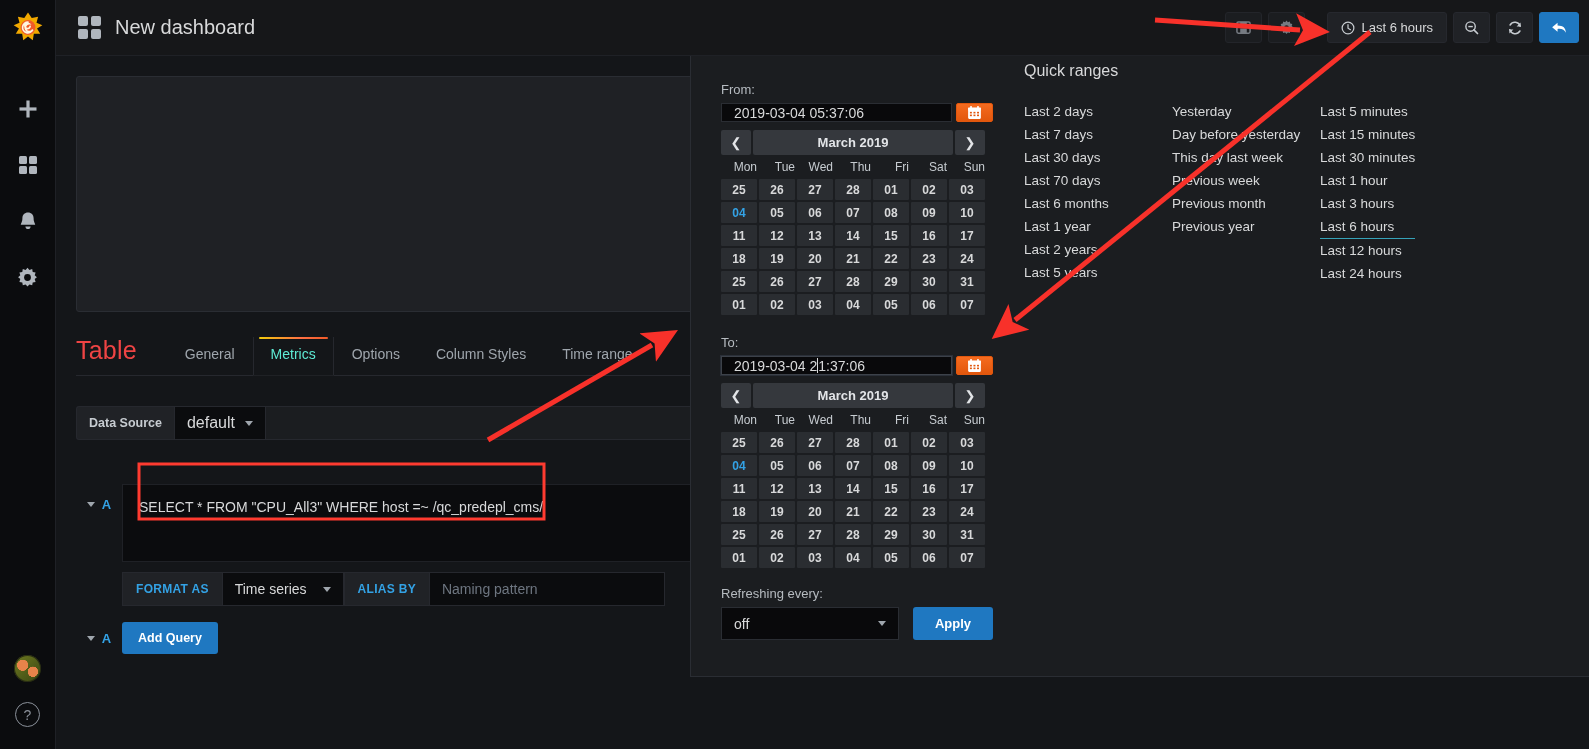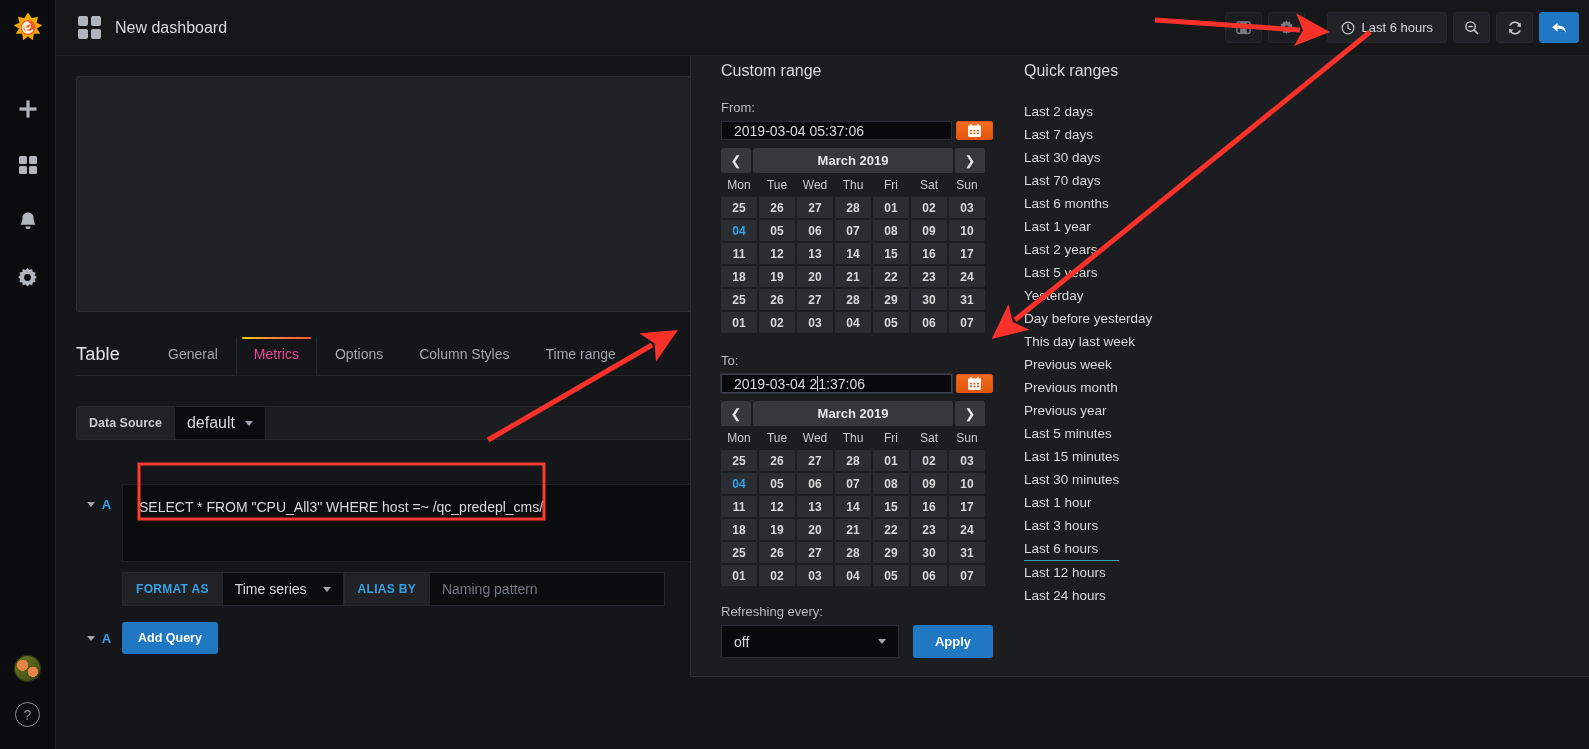--- a/index.html
+++ b/index.html
@@ -42,21 +42,21 @@
 
   
   #topbar {
     position: absolute; left: 56px; top: 0; right: 0; height: 56px;
     background: #161719; border-bottom: 1px solid #1f2126;
     display: flex; align-items: center; padding: 0 10px 0 22px;
   }
   .db-title-wrap { display: flex; align-items: center; gap: 14px; cursor: pointer; }
   .grid-icon { display: grid; grid-template-columns: 10px 10px; grid-template-rows: 10px 10px; gap: 3px; }
   .grid-icon i { background: #b0b6bd; border-radius: 2px; display: block; }
-  .db-title { color: #d8d9da; font-size: 16px; }
+  .db-title { color: #d8d9da; font-size: 20px; }
 
   .topbar-right { margin-left: auto; display: flex; align-items: center; gap: 6px; }
   .tb-btn {
     height: 31px; min-width: 37px; padding: 0 9px;
     background: #202226; border: 1px solid #26282e; border-radius: 3px;
     display: flex; align-items: center; justify-content: center; gap: 6px;
     color: #9fa6ad; font-size: 13px; cursor: pointer;
   }
   .tb-btn.ghost { background: #1b1d20; border-color: #23252a; }
   .tb-btn.timepicker { color: #d8d9da; padding: 0 13px; }
@@ -71,25 +71,25 @@
   #panel-preview {
     position: absolute; left: 20px; top: 20px; width: 1452px; height: 236px;
     background: #1f2125; border: 1px solid #2a2d33; border-radius: 3px;
   }
 
   #editor { position: absolute; left: 20px; top: 268px; right: 0; bottom: 0; }
   .tabs-row {
     display: flex; align-items: flex-end; height: 52px;
     border-bottom: 1px solid #26282e;
   }
-  .editor-kind { color: #e5e5e5; font-size: 18px; padding: 0 30px 10px 0; letter-spacing: .2px; }
+  .editor-kind { color: #ef4444; font-size: 25px; padding: 0 30px 10px 0; letter-spacing: .2px; }
   .tab {
     position: relative; padding: 0 18px 13px; color: #9fa6ad; font-size: 14px; cursor: pointer;
   }
-  .tab.active { color: #ec4899; }
+  .tab.active { color: #5eead4; }
   .tab.active::before {
     content: ""; position: absolute; left: 6px; right: 6px; top: -9px; height: 2px;
     background: linear-gradient(90deg, #f2cc0c 0%, #ff7043 60%, #f05a28 100%);
     border-radius: 2px;
   }
   .tab.active::after {
     content: ""; position: absolute; left: 0; right: 0; bottom: -1px; height: 1px; background: #1f2125;
   }
   .tab.active .tabbox {
     position: absolute; left: 0; right: 0; top: -9px; bottom: -1px;
@@ -172,21 +172,21 @@
   .cal-nav {
     width: 30px; height: 25px; background: #35383d; color: #e3e5e8;
     display: flex; align-items: center; justify-content: center; font-size: 13px; cursor: pointer;
     border-radius: 2px;
   }
   .cal-title {
     flex: 1; height: 25px; background: #35383d; color: #e3e5e8; font-size: 13px; font-weight: bold;
     display: flex; align-items: center; justify-content: center; border-radius: 2px;
   }
   .cal-dow { display: grid; grid-template-columns: repeat(7, 1fr); gap: 2px; margin-bottom: 2px; }
-  .cal-dow span { text-align: center; color: #c7ccd1; font-size: 12px; padding: 3px 0; }
+  .cal-dow span { text-align: right; color: #c7ccd1; font-size: 12px; padding: 3px 0; }
   .cal-grid { display: grid; grid-template-columns: repeat(7, 1fr); gap: 2px; }
   .cal-day {
     height: 21px; background: #2a2d31; color: #d8d9da; font-size: 12px; font-weight: bold;
     display: flex; align-items: center; justify-content: center; cursor: pointer; border-radius: 1px;
   }
   .cal-day.sel { color: #33a2e5; }
 
   .refresh-label { color: #b6bbc0; font-size: 13px; margin-top: 18px; }
   .refresh-row { display: flex; align-items: stretch; gap: 14px; margin-top: 6px; }
   .refresh-select {
@@ -194,21 +194,21 @@
     color: #d8d9da; font-size: 14px; display: flex; align-items: center; padding: 0 12px;
     cursor: pointer; position: relative;
   }
   .refresh-select .caret { margin-left: auto; }
   .apply-btn {
     background: #1f78c1; color: #ffffff; font-size: 13px; font-weight: bold;
     padding: 0 22px; height: 33px; display: flex; align-items: center; justify-content: center;
     border-radius: 3px; cursor: pointer;
   }
 
-  .qr-cols { display: flex; gap: 0; margin-top: 20px; flex-direction: column; }
+  .qr-cols { display: flex; gap: 0; margin-top: 20px; }
   .qr-col { width: 148px; }
   .qr-item { color: #d8d9da; font-size: 13.5px; padding: 4px 0 4px 0; cursor: pointer; white-space: nowrap; }
   .qr-item.active { border-bottom: 1px solid #35a2b8; padding-bottom: 4px; width: 95px; }
 
   
   #annotations { position: absolute; left: 0; top: 0; width: 1589px; height: 749px; pointer-events: none; }
 </style>
 </head>
 <body>
 
@@ -374,21 +374,20 @@
           </div>
           <div class="add-query-btn">Add Query</div>
         </div>
       </div>
     </div>
   </div>
 
   <div id="timepicker">
 
     <div id="tp-left">
-      <div class="tp-section-title">Custom range</div>
 
       <div class="tp-field-label">From:</div>
       <div class="tp-input-row">
         <div class="tp-input">2019-03-04 05:37:06</div>
         <div class="tp-cal-btn">
           <svg width="15" height="15" viewBox="0 0 16 16">
             <rect x="1.2" y="2.8" width="13.6" height="12" rx="1.2" fill="#fff"></rect>
             <rect x="1.2" y="2.8" width="13.6" height="3" fill="#fff"></rect>
             <rect x="3.4" y="1" width="1.8" height="3" rx=".6" fill="#fff"></rect>
             <rect x="10.8" y="1" width="1.8" height="3" rx=".6" fill="#fff"></rect>

